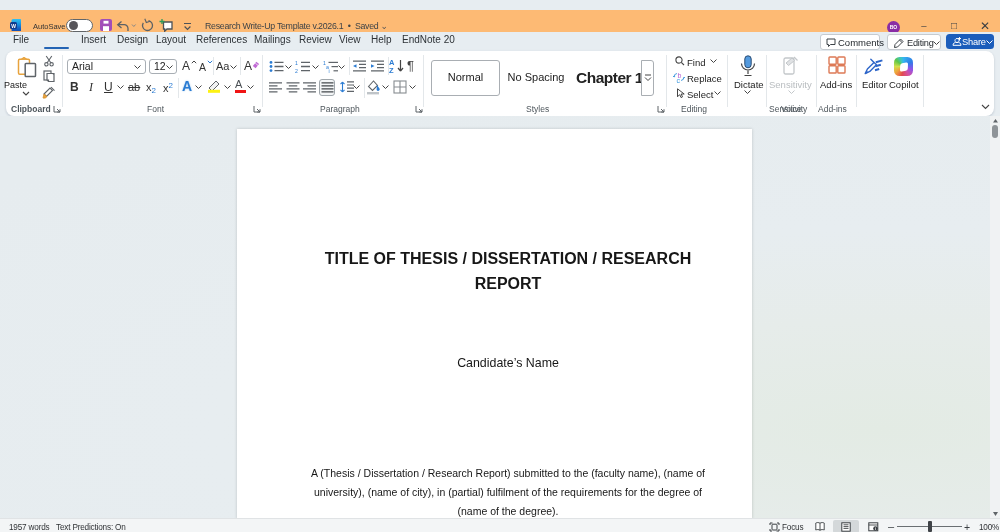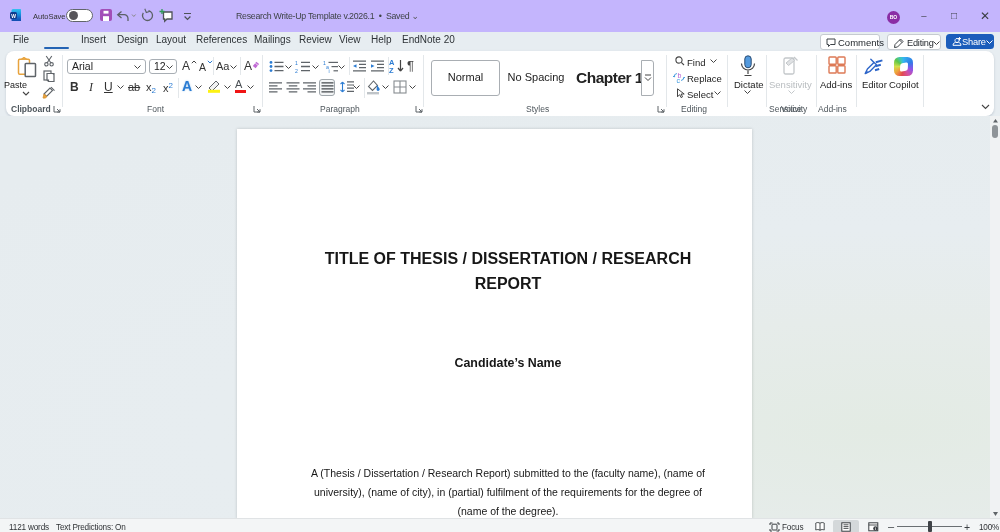--- a/index.html
+++ b/index.html
@@ -1,27 +1,27 @@
 <!DOCTYPE html>
 <html><head>
 <meta charset="utf-8">
 <style>
 * { margin:0; padding:0; box-sizing:border-box; }
 html,body { width:1000px; height:532px; overflow:hidden; }
 body { font-family:"Liberation Sans", sans-serif; position:relative; background:#e7edf1; }
 .abs { position:absolute; }
 
 
-#titlebar { position:absolute; left:0; top:0; width:1000px; height:32px; background:#c4b5fd; }
+#titlebar { position:absolute; left:0; top:10px; width:1000px; height:32px; background:#fdba74; }
 #wicon { position:absolute; left:9.5px; top:8.5px; width:11.5px; height:12.5px; }
 #autosave { position:absolute; left:33px; top:11.5px; font-size:7.5px; color:#333; }
 #toggle { position:absolute; left:66px; top:9px; width:27px; height:13px; background:#fff; border:1px solid #616569; border-radius:7px; }
 #toggle .knob { position:absolute; left:1.8px; top:1.2px; width:9px; height:9px; background:#57555a; border-radius:50%; }
 #qat { position:absolute; left:99px; top:8px; }
-.titletext { position:absolute; left:205px; top:10.5px; font-size:8.8px; letter-spacing:-0.28px; color:#3e4347;margin-left:31px; }
+.titletext { position:absolute; left:205px; top:10.5px; font-size:8.8px; letter-spacing:-0.28px; color:#3e4347; }
 #searchbox { position:absolute; left:424px; top:5px; width:237px; height:21px; background:#fff; border:1px solid #cfd4d8; border-radius:4px; }
 #searchbox .stext { position:absolute; left:31px; top:4px; font-size:10.5px; color:#6a7075; }
 #avatar { position:absolute; left:887px; top:11px; width:13px; height:13px; border-radius:50%; background:#8a2da5; color:#fff; font-size:5px; font-weight:bold; text-align:center; line-height:13px; }
 .winbtn { position:absolute; top:1px; width:30px; height:30px; color:#3b3f43; font-size:9.5px; text-align:center; line-height:30px; }
 
 
 #tabrow { position:absolute; left:0; top:32px; width:1000px; height:16px; background:#e7edf1; }
 .tab { position:absolute; top:34px; font-size:10px; color:#2d3236; }
 .tab.active { font-weight:bold; color:#1f2326; }
 #homeunderline { position:absolute; left:44px; top:47.2px; width:25px; height:1.8px; background:#2464b4; border-radius:1px; }
@@ -41,21 +41,21 @@
 
 #docarea { position:absolute; left:0; top:116px; width:1000px; height:402px;
   background:radial-gradient(120% 90% at 88% 78%, #e3ebe4 0%, #e6ecea 30%, #e7edf0 55%, #e6ecef 100%); }
 #page { position:absolute; left:237px; top:12.5px; width:515px; height:390px; background:#fff; box-shadow:0 0 3px rgba(0,0,0,0.18); }
 #scrollbar { position:absolute; left:990px; top:0px; width:10px; height:402px; background:#f0f2f3; }
 #thumb { position:absolute; left:2px; top:9px; width:6px; height:13px; background:#8f9498; border-radius:3px; }
 
 
 .doctext { position:absolute; left:258px; width:500px; text-align:center; color:#171717; white-space:nowrap; }
 #dt1 { top:245.6px; font-size:16px; line-height:25px; font-weight:bold; }
-#dt2 { top:352.9px; font-size:12.4px; line-height:20px; font-weight:bold; }
+#dt2 { top:352.9px; font-size:12.4px; line-height:20px; font-weight:normal; }
 #dt3 { top:464.3px; font-size:10.5px; line-height:18.8px; }
 
 
 #statusbar { position:absolute; left:0; top:518px; width:1000px; height:14px; background:#f3f5f6; border-top:1px solid #e0e3e5; font-size:8.2px; letter-spacing:-0.18px; color:#303336; }
 </style>
 </head>
 <body>
 
 <div id="titlebar">
   <svg id="wicon" viewBox="0 0 23 25">
@@ -407,21 +407,21 @@
     <svg style="position:absolute;left:2px;top:2px" width="7" height="6" viewBox="0 0 7 6">
         <path d="M3.5 1 L6 4.5 H1 z" fill="#5f6468"></path>
       </svg>
   </div>
 </div>
 <div class="doctext" id="dt1">TITLE OF THESIS / DISSERTATION / RESEARCH<br>REPORT</div>
 <div class="doctext" id="dt2">Candidate’s Name</div>
 <div class="doctext" id="dt3">A (Thesis / Dissertation / Research Report) submitted to the (faculty name), (name of<br>university), (name of city), in (partial) fulfilment of the requirements for the degree of<br>(name of the degree).</div>
 
 <div id="statusbar">
-  <div class="abs" style="left:9px;top:3.5px;">1121 words</div>
+  <div class="abs" style="left:9px;top:3.5px;">1957 words</div>
   <div class="abs" style="left:56px;top:3.5px;">Text Predictions: On</div>
   <svg class="abs" style="left:769px;top:2.5px" width="11" height="10" viewBox="0 0 11 10">
     <path d="M1 3 v-2 h2.5 M8 1 h2 v2 M10 7 v2 h-2.5 M3 9 H1 V7" fill="none" stroke="#3a3e42" stroke-width="1"></path>
     <rect x="3" y="2.2" width="5" height="5.8" rx="0.8" fill="none" stroke="#3a3e42" stroke-width="1"></rect>
   </svg>
   <div class="abs" style="left:782px;top:3.5px;">Focus</div>
   <svg class="abs" style="left:815px;top:2.5px" width="10" height="9" viewBox="0 0 10 9">
     <path d="M5 1.2 C3.8 0.4 1.8 0.4 0.8 1 V8 c1-0.6 3-0.6 4.2 0.2 c1.2-0.8 3.2-0.8 4.2-0.2 V1 C8.2 0.4 6.2 0.4 5 1.2 z M5 1.2 V8.4" fill="#fff" stroke="#3a3e42" stroke-width="0.9"></path>
   </svg>
   <div class="abs" style="left:833px;top:0.5px;width:26px;height:13px;background:#d4d8da;border-radius:2px;"></div>

